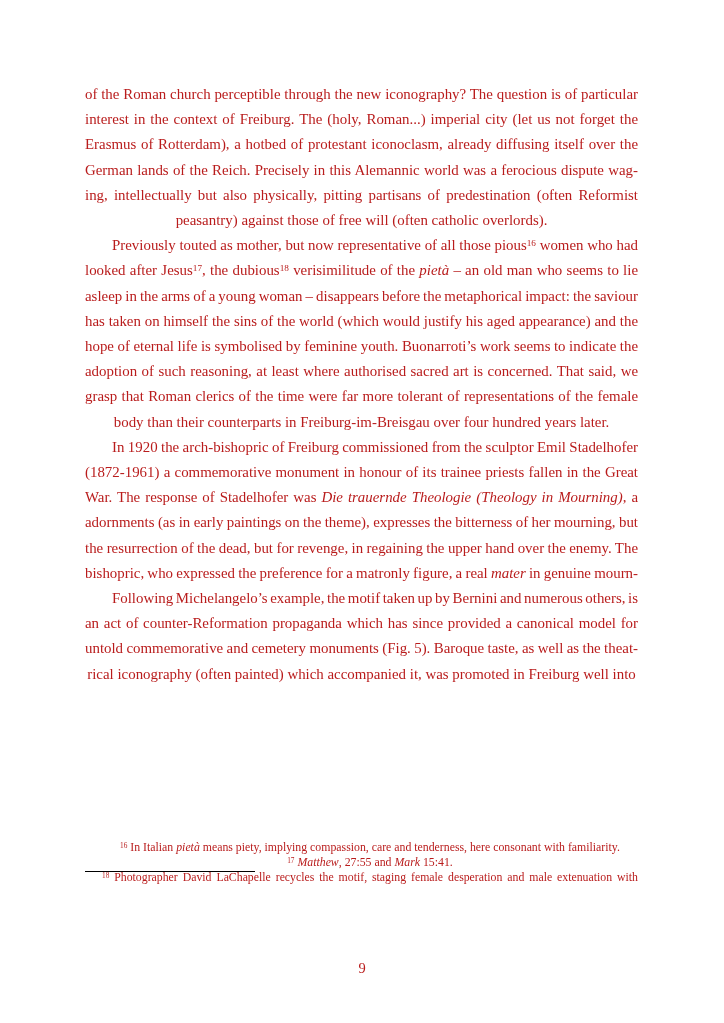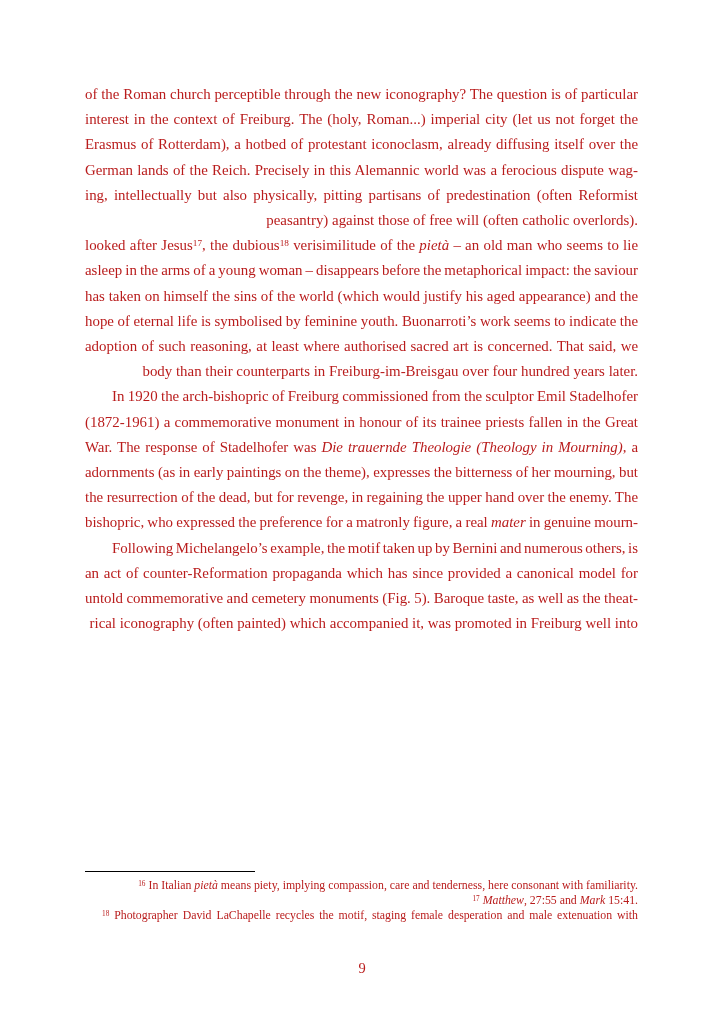--- a/index.html
+++ b/index.html
@@ -14,42 +14,42 @@
   }
   .body-text {
     position: absolute;
     left: 85px;
     top: 82px;
     width: 553px;
     font-size: 14.9px;
     line-height: 25.2px;
   }
   .para { margin: 0; }
-  .line { text-align: right; white-space: normal; }
+  .line { text-align: center; white-space: normal; }
   .just { text-align: justify; text-align-last: justify; }
   .body-text .ind { text-indent: 27px; }
   sup {
     font-size: 0.62em;
     line-height: 0;
     vertical-align: baseline;
     position: relative;
     top: -0.45em;
   }
   .fn-sep {
     position: absolute;
     left: 85px;
     top: 871px;
     width: 170px;
     height: 0;
     border-top: 1.4px solid #000000;
   }
   .footnotes {
     position: absolute;
     left: 85px;
-    top: 878px;
+    top: 840px;
     width: 553px;
     font-size: 11.8px;
     line-height: 15.2px;
   }
   .footnotes .ind { text-indent: 17px; }
   .page-number {
     position: absolute;
     left: 0;
     top: 960px;
     width: 724px;
@@ -64,25 +64,27 @@
   <div class="body-text">
       <div class="para">
         <div class="line just" style="word-spacing: -0.05px;">of the Roman church perceptible through the new iconography? The question is of particular</div>
         <div class="line just" style="word-spacing: 1.11px;">interest in the context of Freiburg. The (holy, Roman...) imperial city (let us not forget the</div>
         <div class="line just" style="word-spacing: 0.81px;">Erasmus of Rotterdam), a hotbed of protestant iconoclasm, already diffusing itself over the</div>
         <div class="line just" style="word-spacing: 0.39px;">German lands of the Reich. Precisely in this Alemannic world was a ferocious dispute wag-</div>
         <div class="line just" style="word-spacing: 2.31px;">ing, intellectually but also physically, pitting partisans of predestination (often Reformist</div>
         <div class="line">peasantry) against those of free will (often catholic overlords).</div>
       </div>
       <div class="para">
+        <div class="line just ind" style="word-spacing: -0.18px;">Previously touted as mother, but now representative of all those pious<sup>16</sup> women who had</div>
         <div class="line just" style="word-spacing: 0.41px;">looked after Jesus<sup>17</sup>, the dubious<sup>18</sup> verisimilitude of the <i>pietà</i> – an old man who seems to lie</div>
         <div class="line just" style="word-spacing: -0.8px;">asleep in the arms of a young woman – disappears before the metaphorical impact: the saviour</div>
         <div class="line just" style="word-spacing: -0.07px;">has taken on himself the sins of the world (which would justify his aged appearance) and the</div>
         <div class="line just" style="word-spacing: -0.32px;">hope of eternal life is symbolised by feminine youth. Buonarroti’s work seems to indicate the</div>
         <div class="line just" style="word-spacing: 0.59px;">adoption of such reasoning, at least where authorised sacred art is concerned. That said, we</div>
+        <div class="line just" style="word-spacing: 0.41px;">grasp that Roman clerics of the time were far more tolerant of representations of the female</div>
         <div class="line">body than their counterparts in Freiburg-im-Breisgau over four hundred years later.</div>
       </div>
       <div class="para">
         <div class="line just ind" style="word-spacing: -0.47px;">In 1920 the arch-bishopric of Freiburg commissioned from the sculptor Emil Stadelhofer</div>
         <div class="line just" style="word-spacing: 0.37px;">(1872-1961) a commemorative monument in honour of its trainee priests fallen in the Great</div>
         <div class="line just" style="word-spacing: 1.12px;">War. The response of Stadelhofer was <i>Die trauernde Theologie (Theology in Mourning)</i>, a</div>
         <div class="line just" style="word-spacing: -0.47px;">adornments (as in early paintings on the theme), expresses the bitterness of her mourning, but</div>
         <div class="line just" style="word-spacing: -0.42px;">the resurrection of the dead, but for revenge, in regaining the upper hand over the enemy. The</div>
         <div class="line just" style="word-spacing: -0.64px;">bishopric, who expressed the preference for a matronly figure, a real <i>mater</i> in genuine mourn-</div>
       </div>

